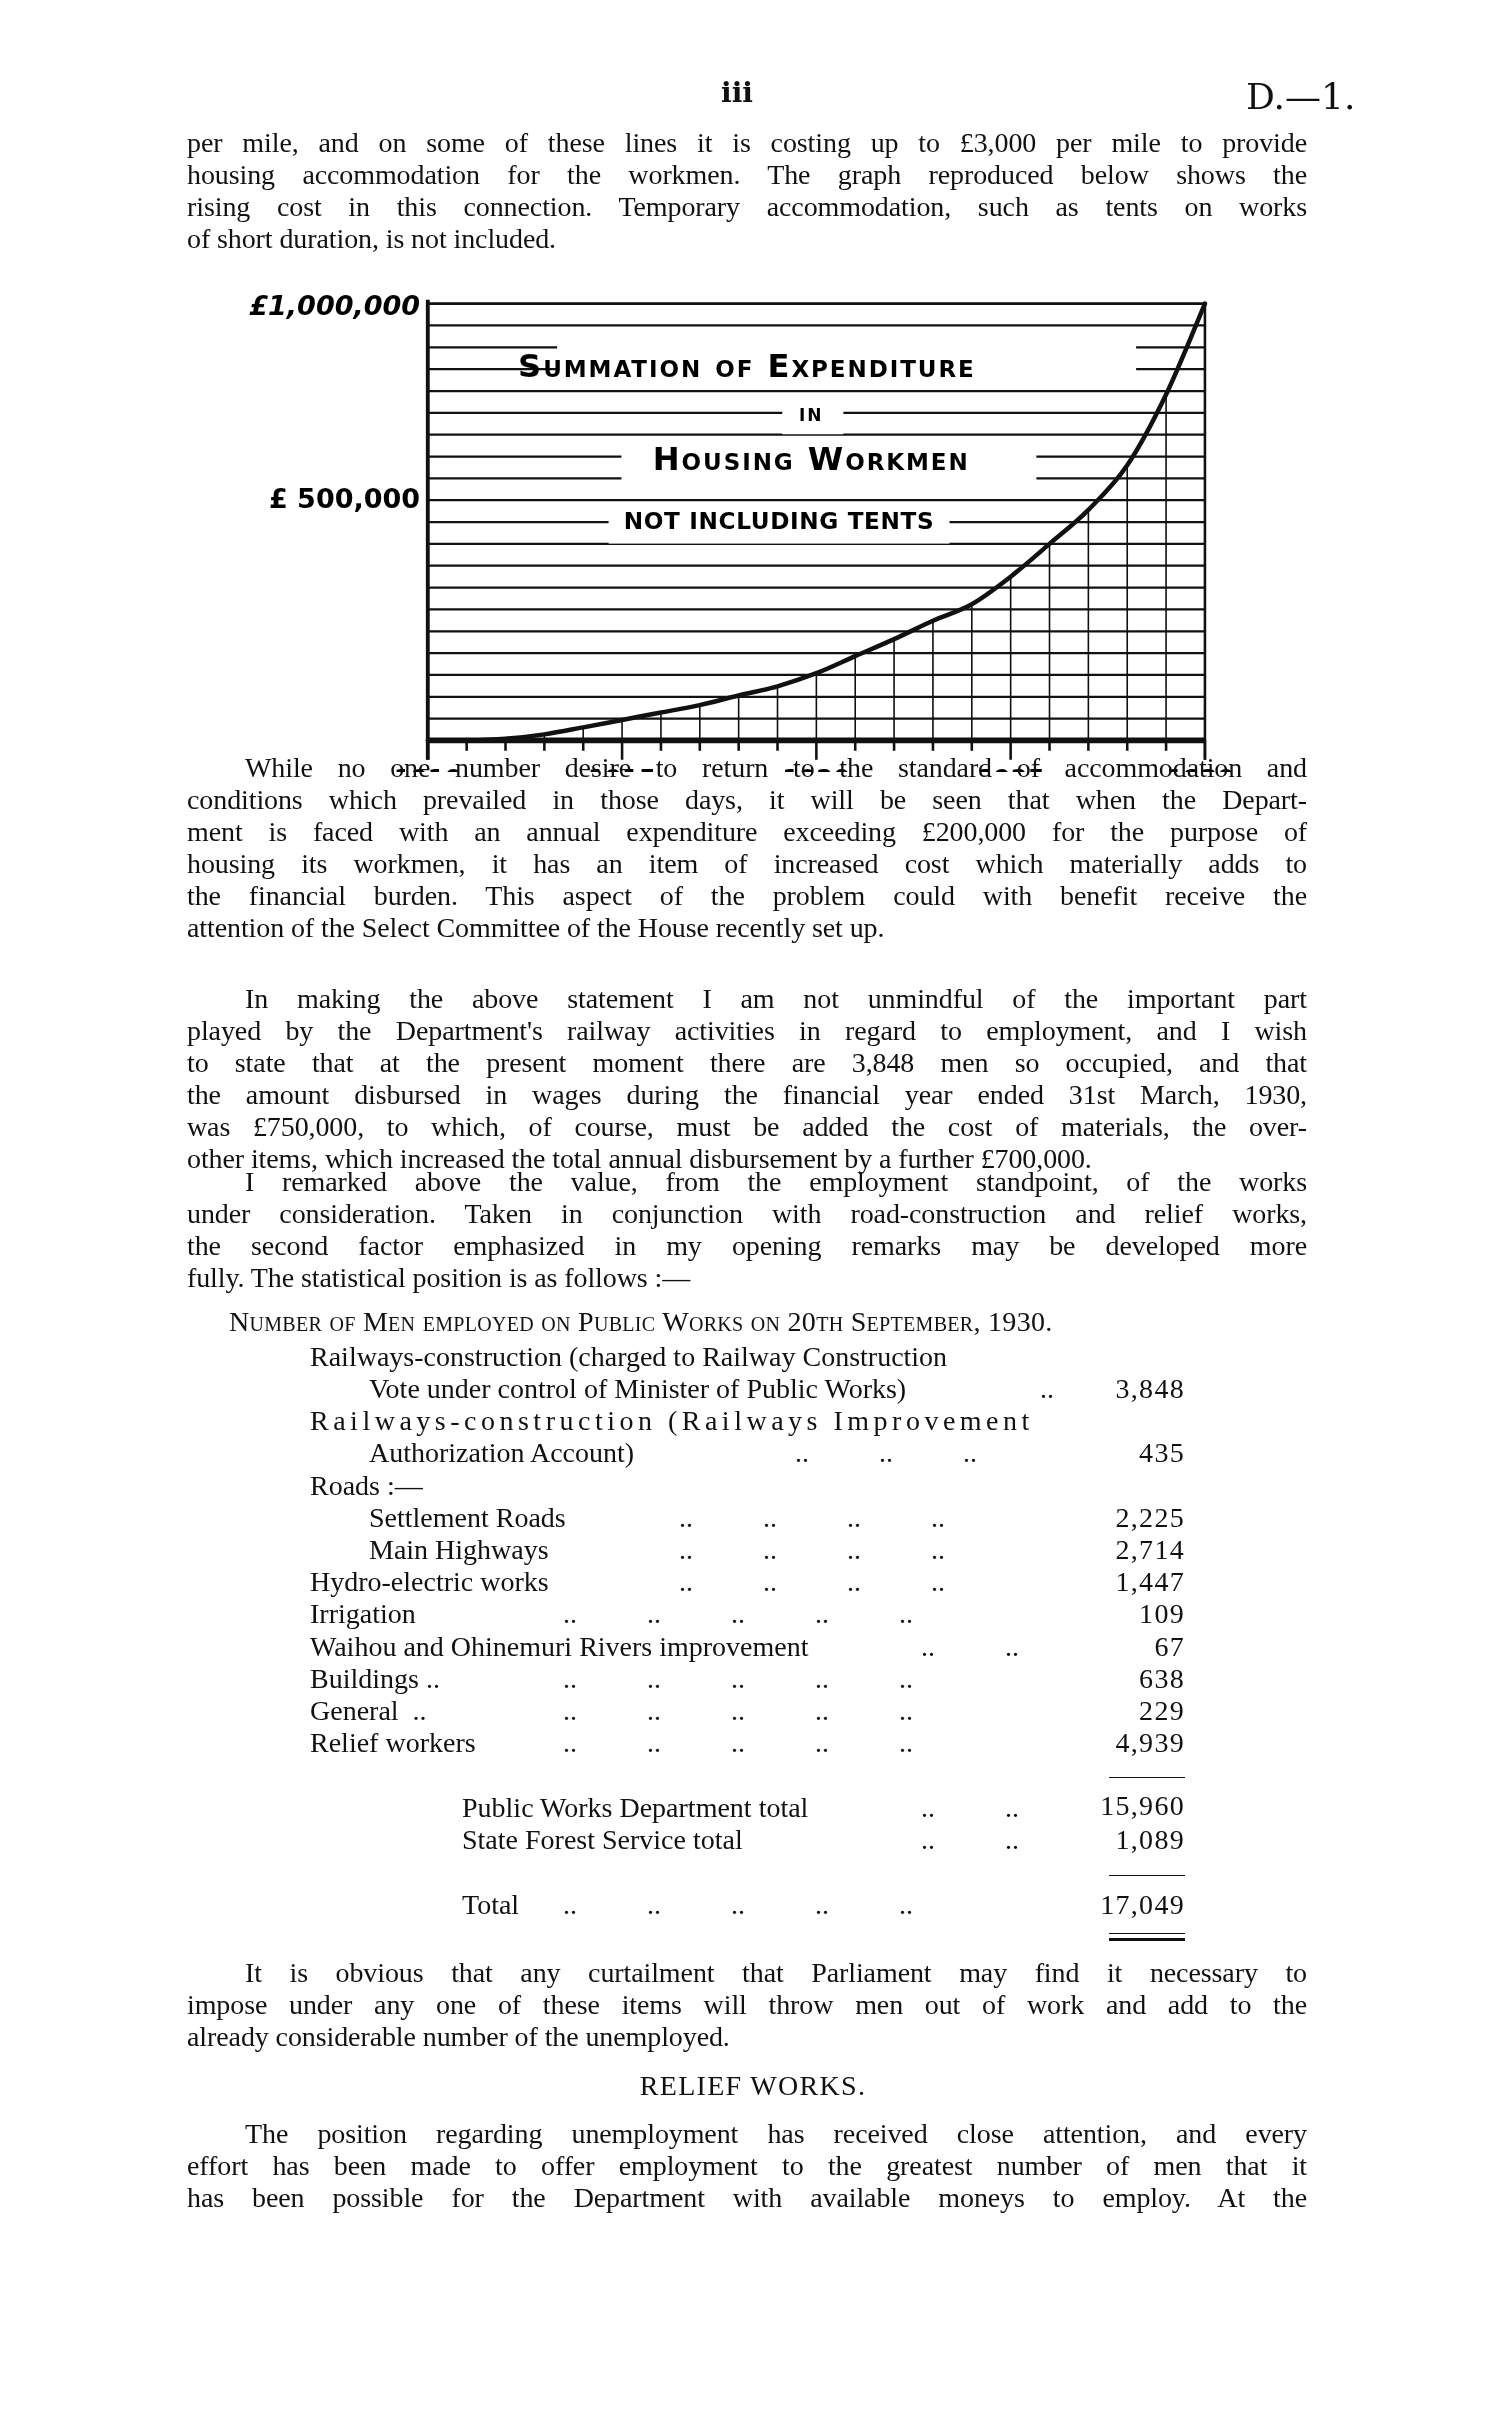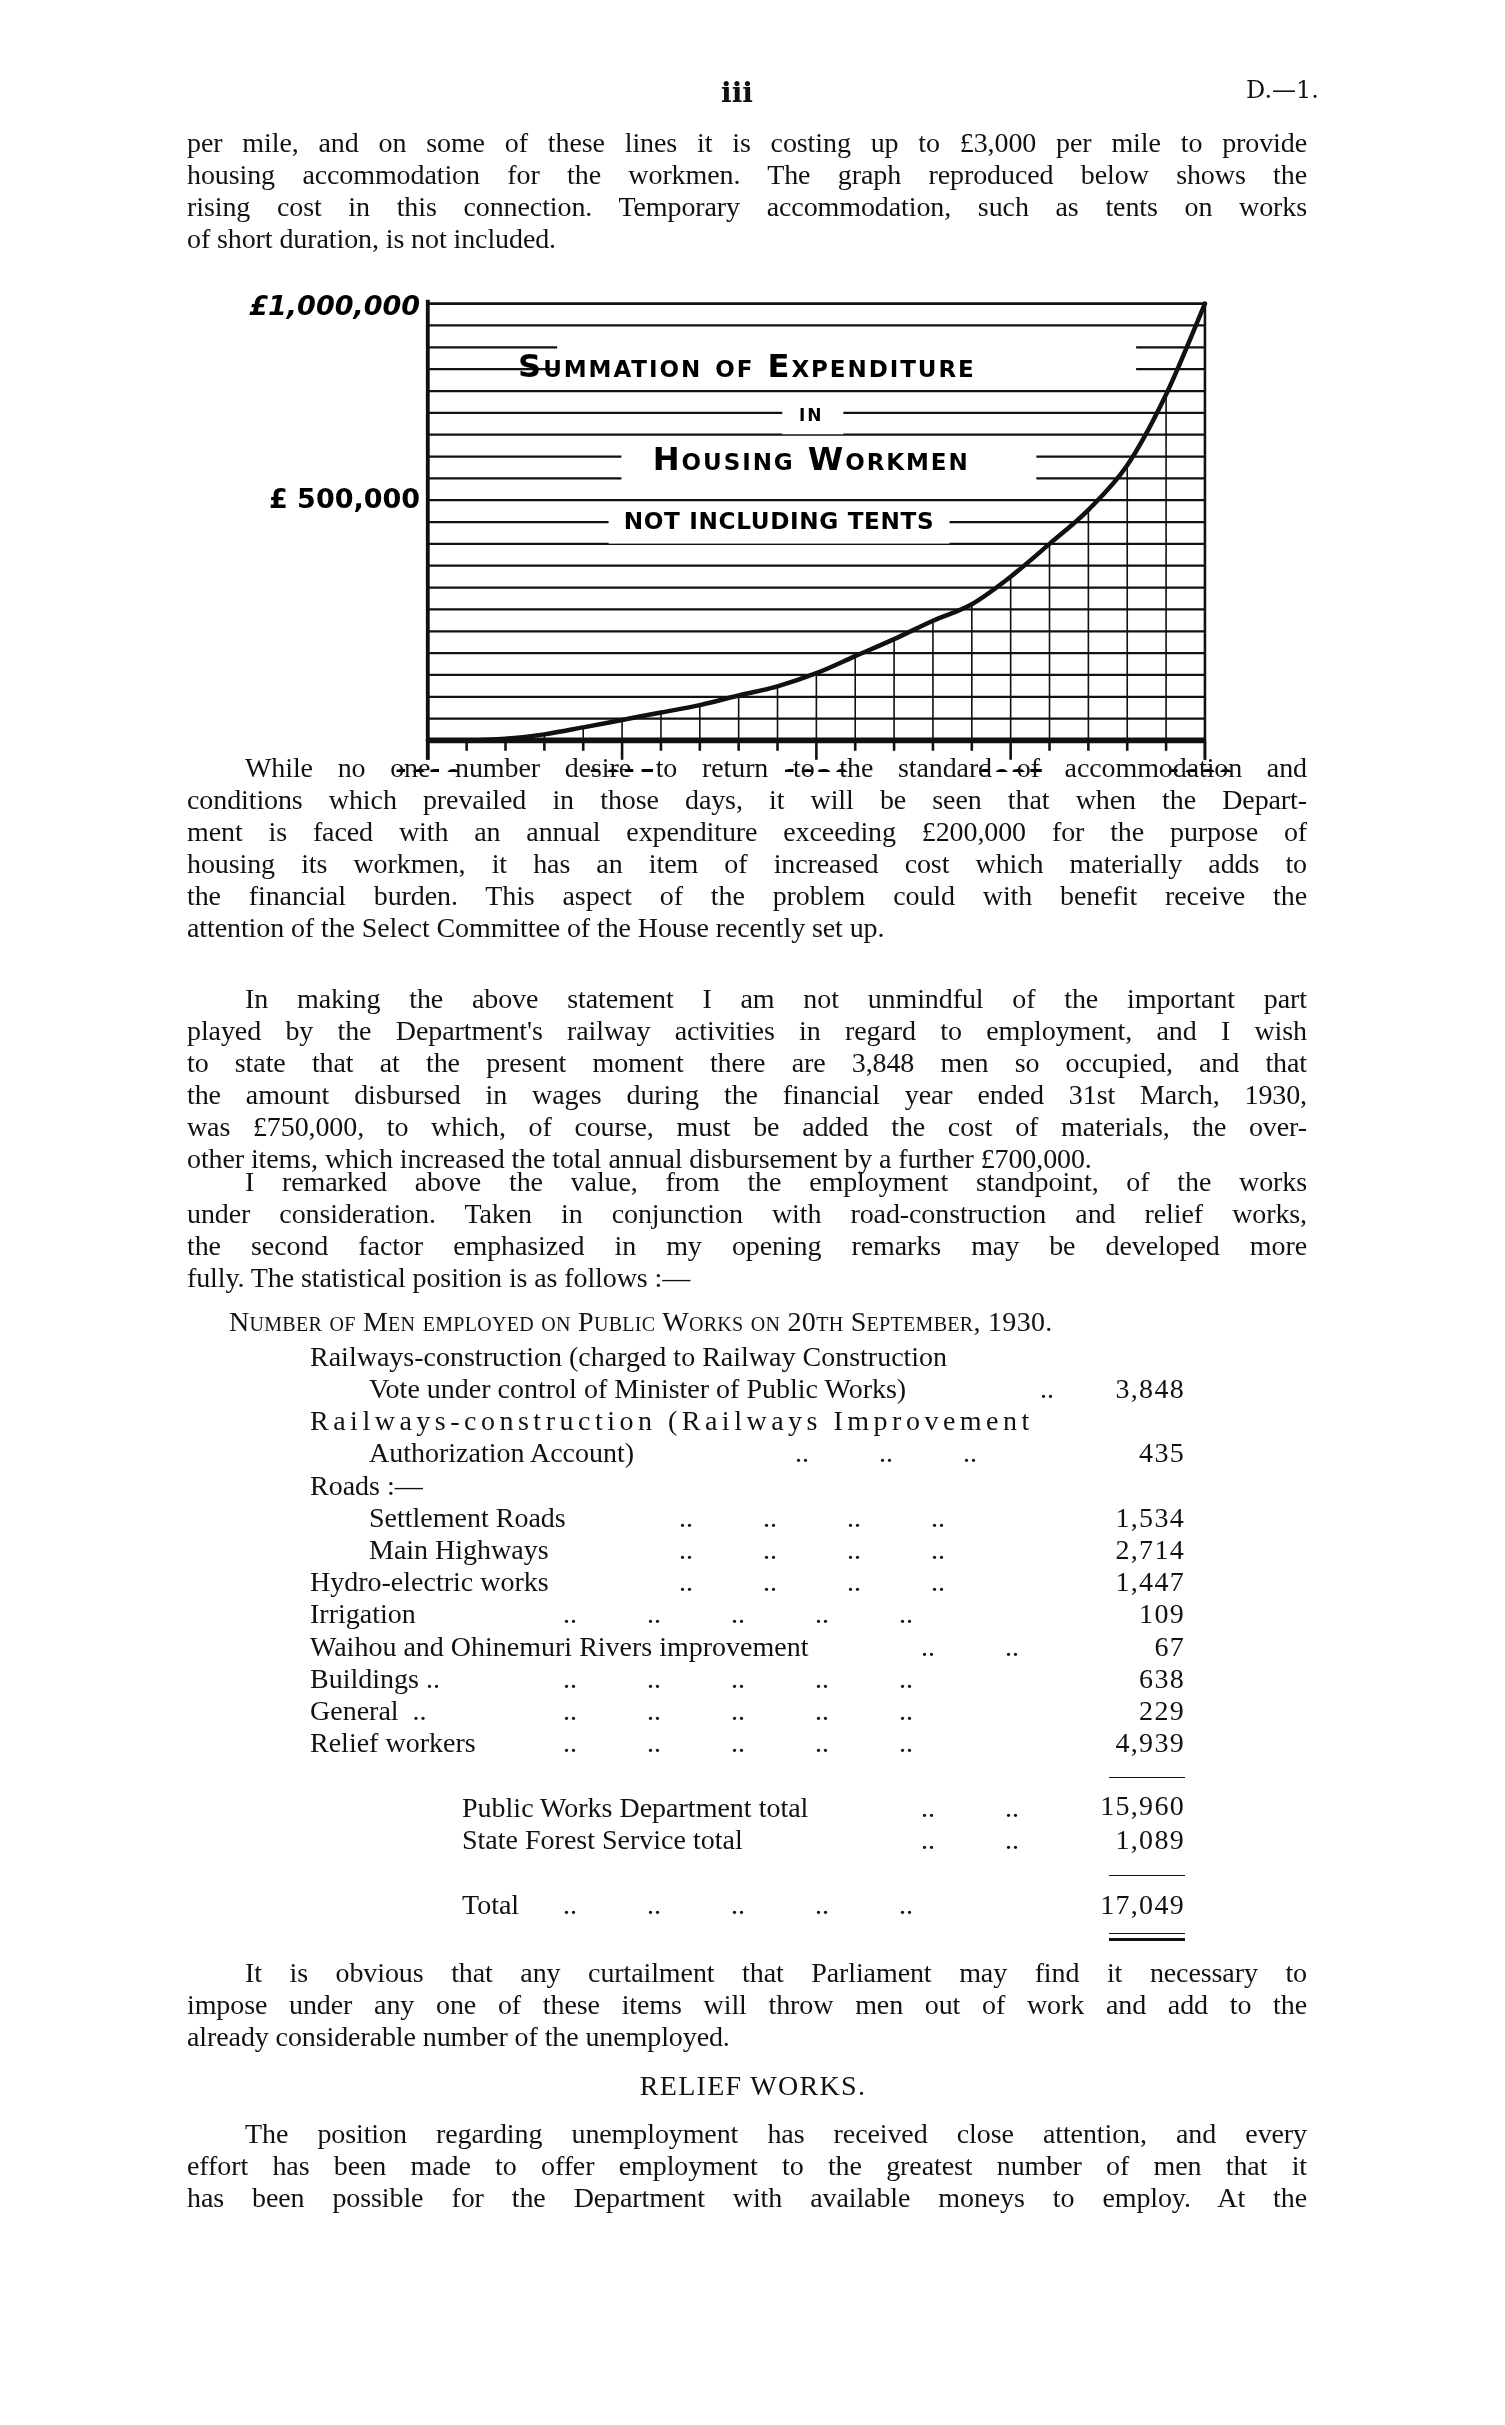--- a/index.html
+++ b/index.html
@@ -3,21 +3,21 @@
 <meta charset="utf-8">
 <style>
   html, body { margin: 0; padding: 0; background: #ffffff; }
   body {
     width: 1506px; height: 2426px; position: relative; overflow: hidden;
     font-family: "DejaVu Serif", "Liberation Serif", serif;
     color: #111;
   }
   .abs { position: absolute; }
   .page-num { left: 721px; top: 76px; font-size: 28px; font-weight: bold; }
-  .doc-ref { left: 1246px; top: 76px; font-size: 24px; }
+  .doc-ref { left: 1246px; top: 76px; font-size: 36px; }
   .para {
     position: absolute; left: 187px; width: 1120px;
     font-family: "Liberation Serif", "DejaVu Serif", serif;
     font-size: 28px; line-height: 32px; text-align: justify;
     text-align-last: left; letter-spacing: -0.1px;
   }
   .para .line { display: block; text-align: justify; text-align-last: justify; white-space: nowrap; }
   .para .line.last { text-align-last: left; }
   .indent { text-indent: 58px; }
 
@@ -208,21 +208,21 @@
   <div class="trow" style="left:310px; top:1405px; letter-spacing:4.5px;text-align:right;">Railways-construction (Railways Improvement</div>
 
   <div class="trow" style="left:369px; top:1437px;">Authorization Account)</div>
   <div class="dots" style="left:795px; top:1437px; white-space:pre;">..          ..          ..</div>
   <div class="tval" style="top:1437px;">435</div>
 
   <div class="trow" style="left:310px; top:1470px;">Roads :—</div>
 
   <div class="trow" style="left:369px; top:1502px;">Settlement Roads</div>
   <div class="dots" style="left:679px; top:1502px; white-space:pre;">..          ..          ..          ..</div>
-  <div class="tval" style="top:1502px;">1,534</div>
+  <div class="tval" style="top:1502px;">2,225</div>
 
   <div class="trow" style="left:369px; top:1534px;">Main Highways</div>
   <div class="dots" style="left:679px; top:1534px; white-space:pre;">..          ..          ..          ..</div>
   <div class="tval" style="top:1534px;">2,714</div>
 
   <div class="trow" style="left:310px; top:1566px;">Hydro-electric works</div>
   <div class="dots" style="left:679px; top:1566px; white-space:pre;">..          ..          ..          ..</div>
   <div class="tval" style="top:1566px;">1,447</div>
 
   <div class="trow" style="left:310px; top:1598px;">Irrigation</div>

